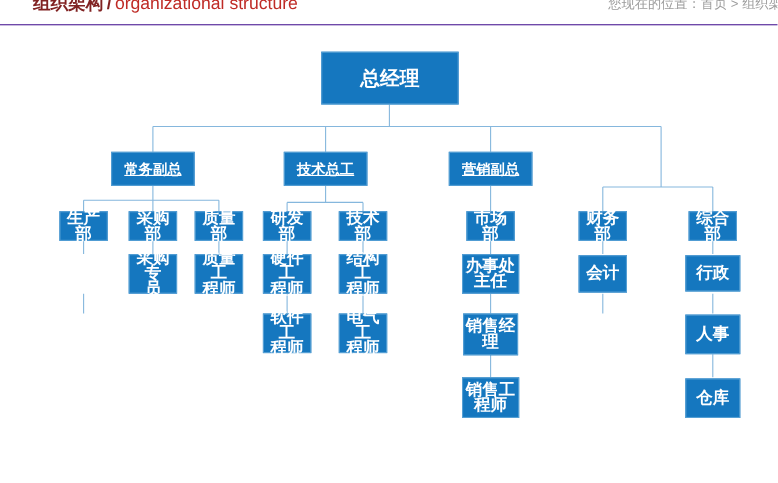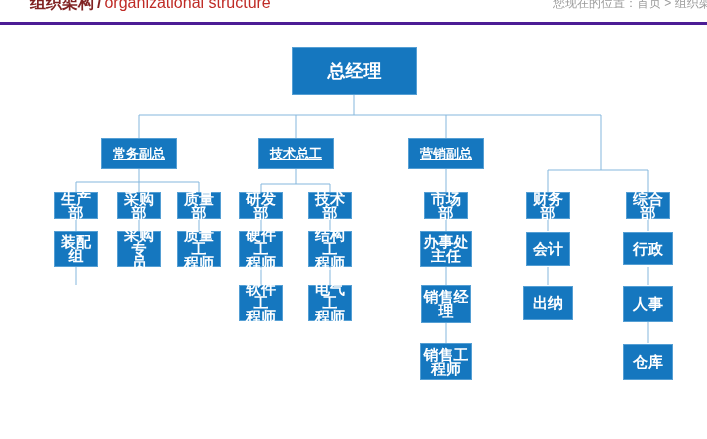--- a/index.html
+++ b/index.html
@@ -1,21 +1,21 @@
 <!DOCTYPE html>
 <html><head>
 <meta charset="utf-8">
 <style>
   html,body{margin:0;padding:0;}
   body{
     width:707px;height:439px;background:#ffffff;overflow:hidden;position:relative;
     font-family:"Liberation Sans","DejaVu Sans",sans-serif;
   }
   
-  .header{position:relative;height:22px;border-bottom:3px solid #4c1d95;overflow:hidden;background:#fff;padding-left:28px;}
+  .header{position:relative;height:22px;border-bottom:1px solid #4c1d95;overflow:hidden;background:#fff;padding-left:28px;}
   .title{position:absolute;left:30px;top:-7px;font-size:16px;white-space:nowrap;}
   .title-zh{color:#802222;font-weight:bold;}
   .title-sep{color:#802222;font-weight:bold;margin:0 3px;}
   .title-en{color:#bf2b26;font-weight:normal;}
   .breadcrumb{position:absolute;left:553px;top:-5px;font-size:12px;color:#9b9b9b;white-space:nowrap;cursor:pointer;}
   
   .chart{position:absolute;left:0;top:30px;width:587px;height:416px;}
   .connectors{position:absolute;left:0;top:0;pointer-events:none;}
   .node{
     position:absolute;background:#1577bf;border:1px solid #559fd4;box-sizing:border-box;
@@ -61,40 +61,38 @@
 
   <div class="node" style="left:54px;top:162px;width:44px;height:27px">生产部</div>
   <div class="node" style="left:117px;top:162px;width:44px;height:27px">采购部</div>
   <div class="node" style="left:177px;top:162px;width:44px;height:27px">质量部</div>
   <div class="node" style="left:239px;top:162px;width:44px;height:27px">研发部</div>
   <div class="node" style="left:308px;top:162px;width:44px;height:27px">技术部</div>
   <div class="node" style="left:424px;top:162px;width:44px;height:27px">市场部</div>
   <div class="node" style="left:526px;top:162px;width:44px;height:27px">财务部</div>
   <div class="node" style="left:626px;top:162px;width:44px;height:27px">综合部</div>
 
-  <div class="node" style="left:54px;top:201px;width:44px;height:36px">装配组</div>
   <div class="node" style="left:117px;top:201px;width:44px;height:36px">采购专
 员</div>
   <div class="node" style="left:177px;top:201px;width:44px;height:36px">质量工
 程师</div>
   <div class="node" style="left:239px;top:201px;width:44px;height:36px">硬件工
 程师</div>
   <div class="node" style="left:308px;top:201px;width:44px;height:36px">结构工
 程师</div>
   <div class="node" style="left:420px;top:201px;width:52px;height:36px">办事处
 主任</div>
   <div class="node" style="left:526px;top:202px;width:44px;height:34px">会计</div>
   <div class="node" style="left:623px;top:202px;width:50px;height:33px">行政</div>
 
   <div class="node" style="left:239px;top:255px;width:44px;height:36px">软件工
 程师</div>
   <div class="node" style="left:308px;top:255px;width:44px;height:36px">电气工
 程师</div>
   <div class="node" style="left:421px;top:255px;width:50px;height:38px">销售经
 理</div>
-  <div class="node" style="left:523px;top:256px;width:50px;height:34px">出纳</div>
   <div class="node" style="left:623px;top:256px;width:50px;height:36px">人事</div>
 
   <div class="node" style="left:420px;top:313px;width:52px;height:37px">销售工
 程师</div>
   <div class="node" style="left:623px;top:314px;width:50px;height:36px">仓库</div>
 
 </div>
 
 </body></html>

